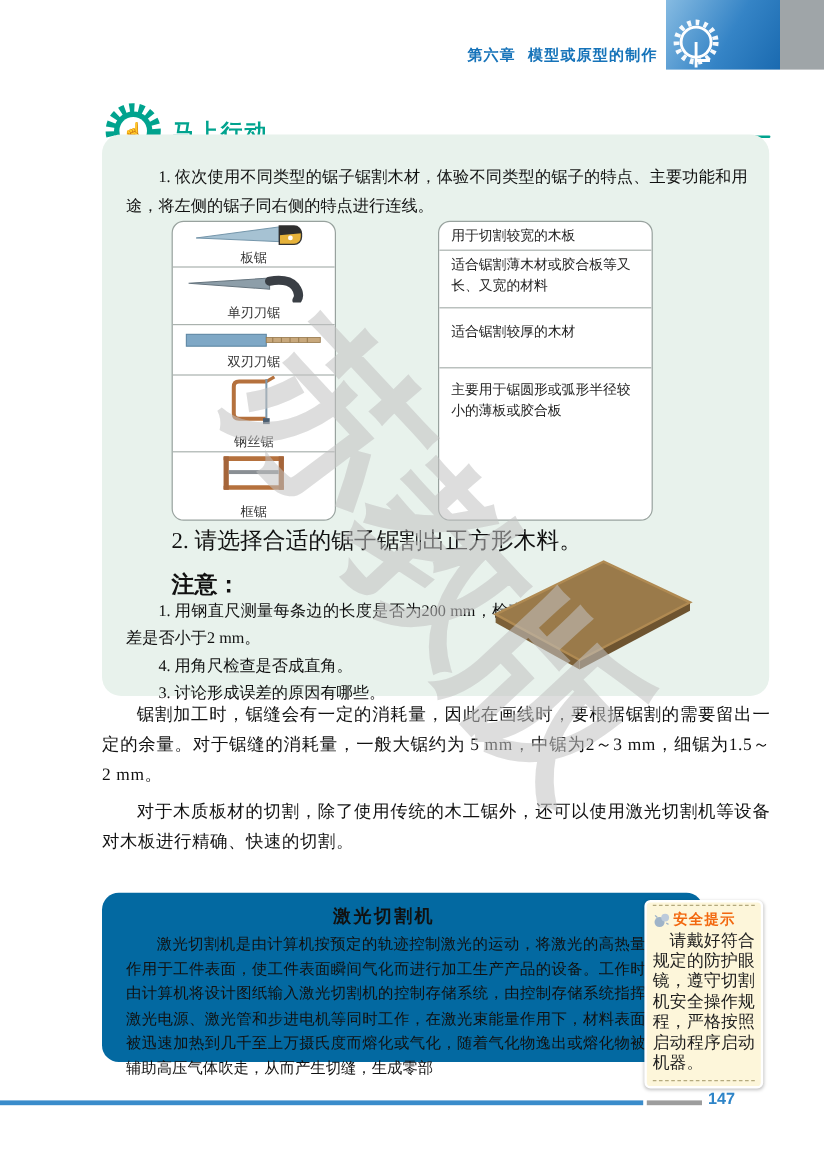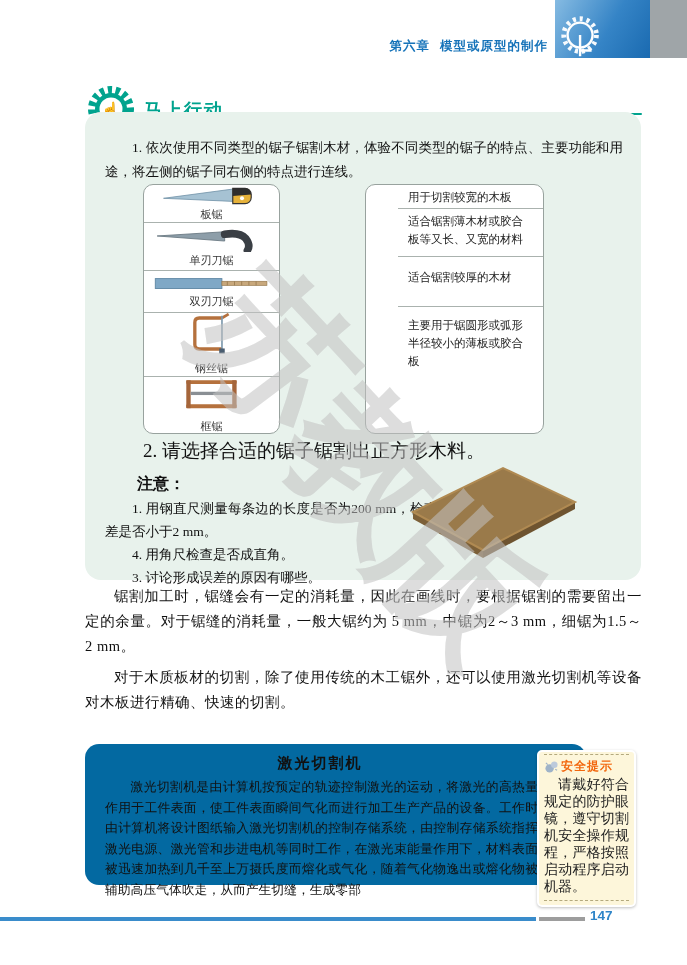--- a/index.html
+++ b/index.html
@@ -37,25 +37,25 @@
     border-radius:10px;overflow:hidden;box-sizing:border-box;}
   .feat-box{margin-left:85px;width:179px;height:250px;background:#fff;border:1px solid #98a29e;
     border-radius:10px;overflow:hidden;box-sizing:border-box;}
   .saw-row{box-sizing:border-box;border-bottom:1px solid #aab2ae;display:flex;
     flex-direction:column;align-items:center;justify-content:center;}
   .saw-row.side{flex-direction:column;gap:6px;}
   .saw-row:last-child{border-bottom:none;}
   .saw-label{font-size:11px;color:#333;margin-top:1px;}
   .r1{height:38px;} .r2{height:48px;text-align:right;} .r3{height:42px;} .r4{height:64px;} .r5{height:57px;}
   .feat-cell{box-sizing:border-box;border-bottom:1px solid #aab2ae;padding:4px 10px 3px;
-    font-size:11.5px;line-height:1.55;color:#222;margin-left:32px;}
+    font-size:11.5px;line-height:1.55;color:#222;}
   .feat-cell:last-child{border-bottom:none;}
   .f1{height:24px;} .f2{height:64px;} .f3{height:48px;} .f4{height:50px;padding-top:12px;} .f5{height:58px;padding-top:10px;}
   .task2{position:absolute;top:326px;left:20px;width:380px;text-indent:2em;font-size:19px;}
-  .note-label{position:absolute;top:362px;left:20px;text-indent:2em;font-size:16px;font-weight:bold;}
+  .note-label{position:absolute;top:362px;left:20px;text-indent:2em;font-size:19px;font-weight:bold;}
   .notes{position:absolute;top:386px;left:20px;width:346px;font-size:13.5px;line-height:1.7;}
   .notes div{text-indent:2em;text-align:justify;}
   .wood{position:absolute;top:338px;left:318px;width:180px;height:118px;}
 
   
   .wm{position:absolute;z-index:40;font:bold 150px "Liberation Serif",serif;
     color:#c2c2c2;opacity:.55;transform:rotate(47deg);pointer-events:none;line-height:1;}
   .wm1{left:200px;top:278px;} .wm2{left:292px;top:392px;} .wm3{left:382px;top:506px;}
 
   

